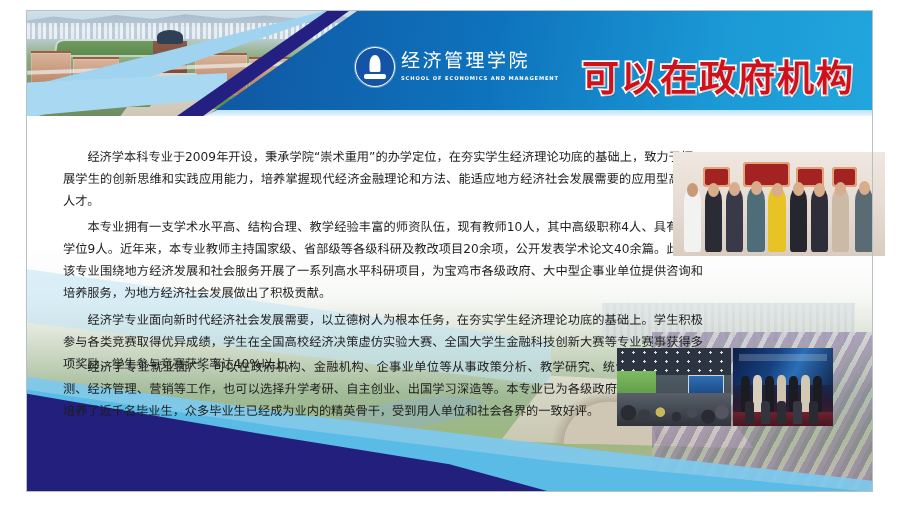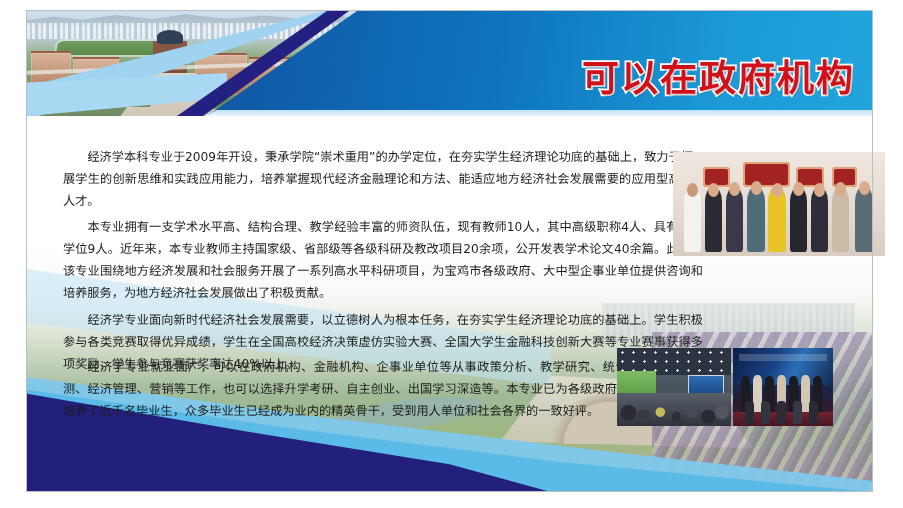--- a/index.html
+++ b/index.html
@@ -343,20 +343,27 @@
       <div class="green" style="left:98px;top:86px;width:26px;height:10px;"></div>
       <div class="green" style="left:180px;top:88px;width:28px;height:10px;"></div>
     </div>
 
     <div class="hdr-lightblue"></div>
     <div class="hdr-lb2"></div>
     <div class="hdr-blue"></div>
     <div class="hdr-navy"></div>
     <div class="hdr-bottombar"></div>
 
+    <div class="logo-wrap">
+      <div class="logo-seal"></div>
+      <div class="logo-txt">
+        <div class="logo-cn">经济管理学院</div>
+        <div class="logo-en">SCHOOL OF ECONOMICS AND MANAGEMENT</div>
+      </div>
+    </div>
 
     <div class="hdr-title">可以在政府机构</div>
   </div>
 
   <div class="bottom-bg">
     <div class="bg-aerial">
       <div class="city"></div>
       <div class="lake"></div>
       <div class="pathway"></div>
       <div class="amph"></div>

